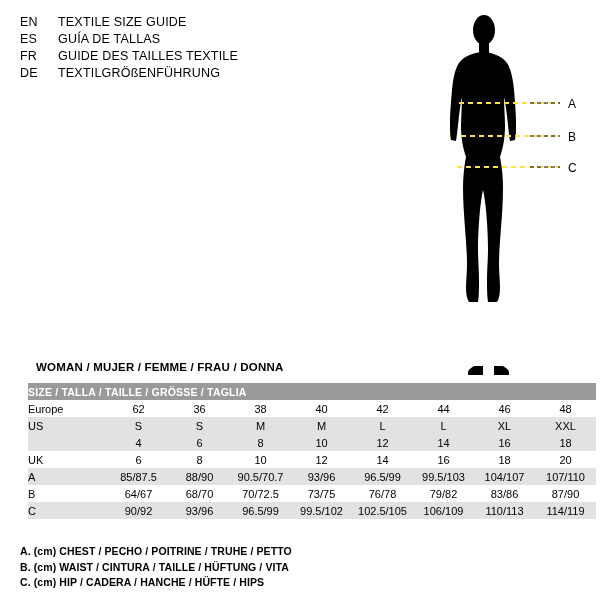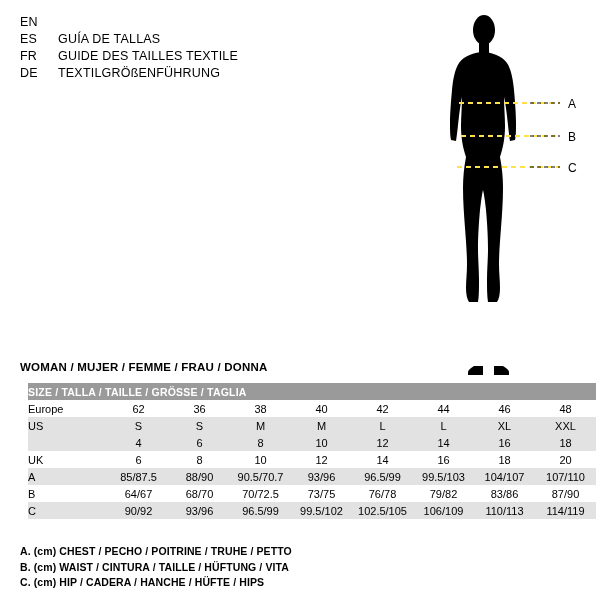--- a/index.html
+++ b/index.html
@@ -52,21 +52,21 @@
     width: 160px;
     height: 370px;
   }
   .figure-wrap svg {
     display: block;
   }
 
   
   .woman-head {
     position: absolute;
-    left: 20px;
+    left: 36px;
     top: 361px;
     font-size: 11.5px;
     font-weight: bold;
     letter-spacing: 0.2px;
   }
 
   
   .table-wrap {
     position: absolute;
     left: 28px;
@@ -132,20 +132,21 @@
   }
 </style>
 </head>
 <body>
 
 <div id="page">
 
   <div class="lang-block">
     <div class="lang-row">
       <span class="lang-code">EN</span>
+      <span class="lang-text">TEXTILE SIZE GUIDE</span>
     </div>
     <div class="lang-row">
       <span class="lang-code">ES</span>
       <span class="lang-text">GUÍA DE TALLAS</span>
     </div>
     <div class="lang-row">
       <span class="lang-code">FR</span>
       <span class="lang-text">GUIDE DES TAILLES TEXTILE</span>
     </div>
     <div class="lang-row">

